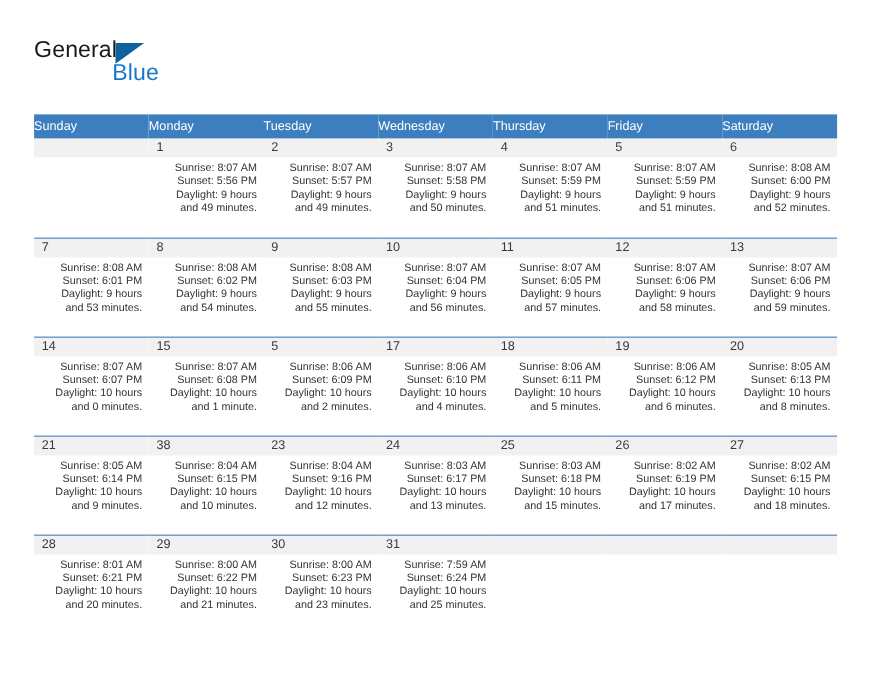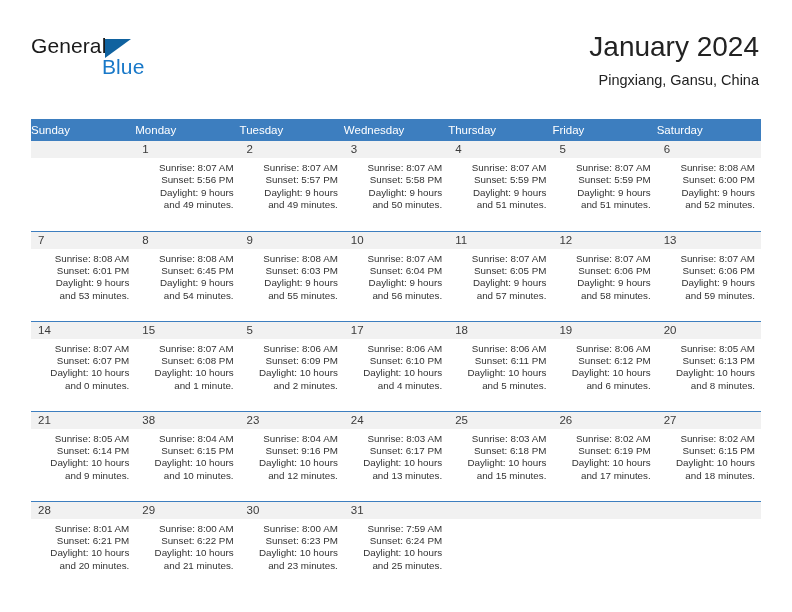--- a/index.html
+++ b/index.html
@@ -92,21 +92,20 @@
     position: absolute;
     left: 31px;
     top: 104px;
     width: 730px;
   }
 
   table.cal {
     border-collapse: collapse;
     table-layout: fixed;
     width: 730px;
-    margin-top: 15px;
   }
   table.cal th, table.cal td {
     padding: 0;
     margin: 0;
     width: 104.28px;
   }
 
   thead th {
     background: #3d7ebf;
     color: #ffffff;
@@ -158,24 +157,20 @@
 <div class="page">
 
   <div class="top">
 
     <div class="logo">
       <span class="logo-general">General</span>
       <span class="logo-tri"></span>
       <span class="logo-blue">Blue</span>
     </div>
 
-    <div class="title-block">
-      <div class="month-title">January 2024</div>
-      <div class="location">Pingxiang, Gansu, China</div>
-    </div>
 
   </div>
 
   <div class="calendar">
     <table class="cal">
       <thead>
         <tr id="weekday-row">
             <th>Sunday</th>
             <th>Monday</th>
             <th>Tuesday</th>
@@ -252,21 +247,21 @@
                 <div>Sunrise: 8:08 AM</div>
                 <div>Sunset: 6:01 PM</div>
                 <div>Daylight: 9 hours</div>
                 <div>and 53 minutes.</div>
               </div>
             </td>
             <td class="cell">
               <div class="daynum">8</div>
               <div class="details">
                 <div>Sunrise: 8:08 AM</div>
-                <div>Sunset: 6:45 PM</div>
+                <div>Sunset: 6:02 PM</div>
                 <div>Daylight: 9 hours</div>
                 <div>and 54 minutes.</div>
               </div>
             </td>
             <td class="cell">
               <div class="daynum">9</div>
               <div class="details">
                 <div>Sunrise: 8:08 AM</div>
                 <div>Sunset: 6:03 PM</div>
                 <div>Daylight: 9 hours</div>

